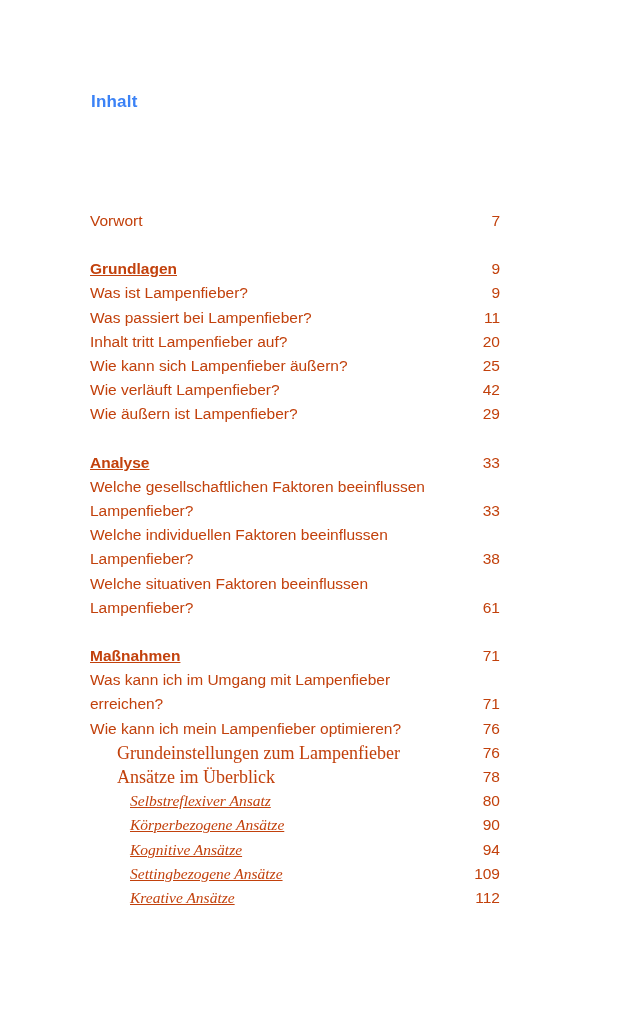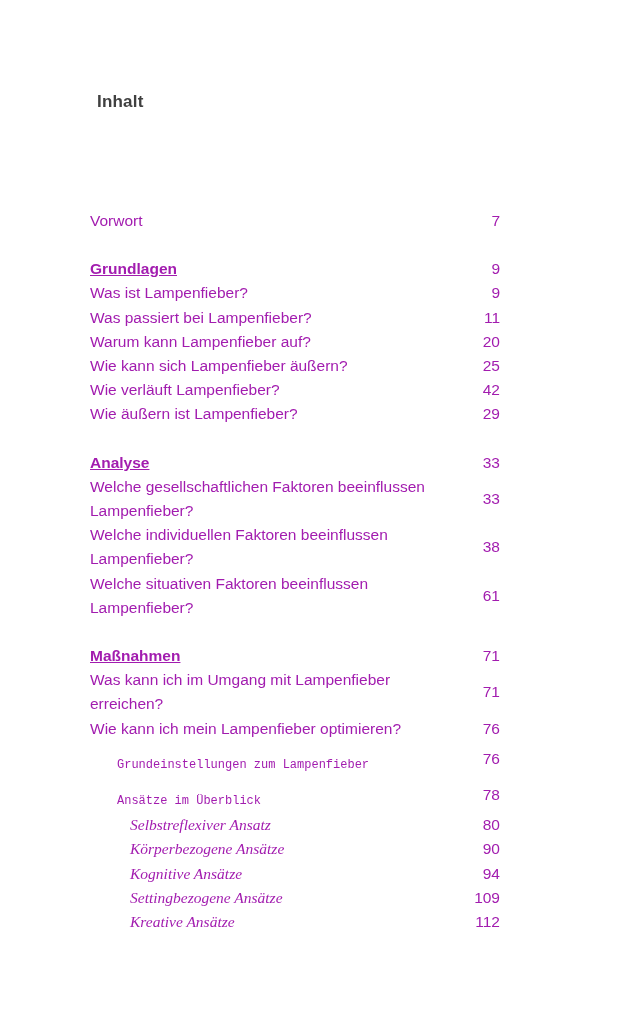--- a/index.html
+++ b/index.html
@@ -17,33 +17,33 @@
   }
   .page {
     box-sizing: border-box;
     width: 640px;
     height: 1020px;
     padding: 92px 140px 0 90px;
   }
   .title {
     font-size: 17px;
     font-weight: 700;
-    margin: 0 0 97px 7px;
+    margin: 0 0 97px 1px;
     letter-spacing: 0.2px;
-    color: #404040;
+    color: #3b82f6;
   }
   .toc {
     width: 100%;
   }
   .toc-row {
     display: flex;
-    align-items: center;
+    align-items: flex-end;
     font-size: 15.5px;
     line-height: 24.2px;
-    color: #a21caf;
+    color: #c2410c;
   }
   .toc-row.gap {
     margin-top: 24px;
   }
   .toc-label {
     flex: 1 1 auto;
     min-width: 0;
   }
   .toc-page {
     flex: 0 0 auto;
@@ -56,34 +56,34 @@
     font-size: 15.5px;
   }
   .style-bold .toc-label {
     font-weight: 700;
     text-decoration: underline;
   }
   .style-bold .toc-page {
     font-weight: 400;
   }
   .style-serif .toc-label {
-    font-family: Liberation Mono, monospace;
-    font-size: 12px;
-    margin-top: 12px;
+    font-family: Liberation Serif, serif;
+    font-size: 18px;
   }
   .style-italic .toc-label {
     font-family: "Liberation Serif", serif;
     font-style: italic;
     font-size: 15.5px;
   }
   .indent-1 .toc-label {
     padding-left: 27px;
   }
   .indent-2 .toc-label {
     padding-left: 40px;
+    text-decoration: underline;
   }
 </style>
 </head>
 <body>
 
 <div class="page">
   <h1 class="title">Inhalt</h1>
   <div class="toc">
       <div class="toc-row style-sans indent-0">
         <span class="toc-label">Vorwort</span>
@@ -95,21 +95,21 @@
       </div>
       <div class="toc-row style-sans indent-0">
         <span class="toc-label">Was ist Lampenfieber?</span>
         <span class="toc-page">9</span>
       </div>
       <div class="toc-row style-sans indent-0">
         <span class="toc-label">Was passiert bei Lampenfieber?</span>
         <span class="toc-page">11</span>
       </div>
       <div class="toc-row style-sans indent-0">
-        <span class="toc-label">Warum kann Lampenfieber auf?</span>
+        <span class="toc-label">Inhalt tritt Lampenfieber auf?</span>
         <span class="toc-page">20</span>
       </div>
       <div class="toc-row style-sans indent-0">
         <span class="toc-label">Wie kann sich Lampenfieber äußern?</span>
         <span class="toc-page">25</span>
       </div>
       <div class="toc-row style-sans indent-0">
         <span class="toc-label">Wie verläuft Lampenfieber?</span>
         <span class="toc-page">42</span>
       </div>

